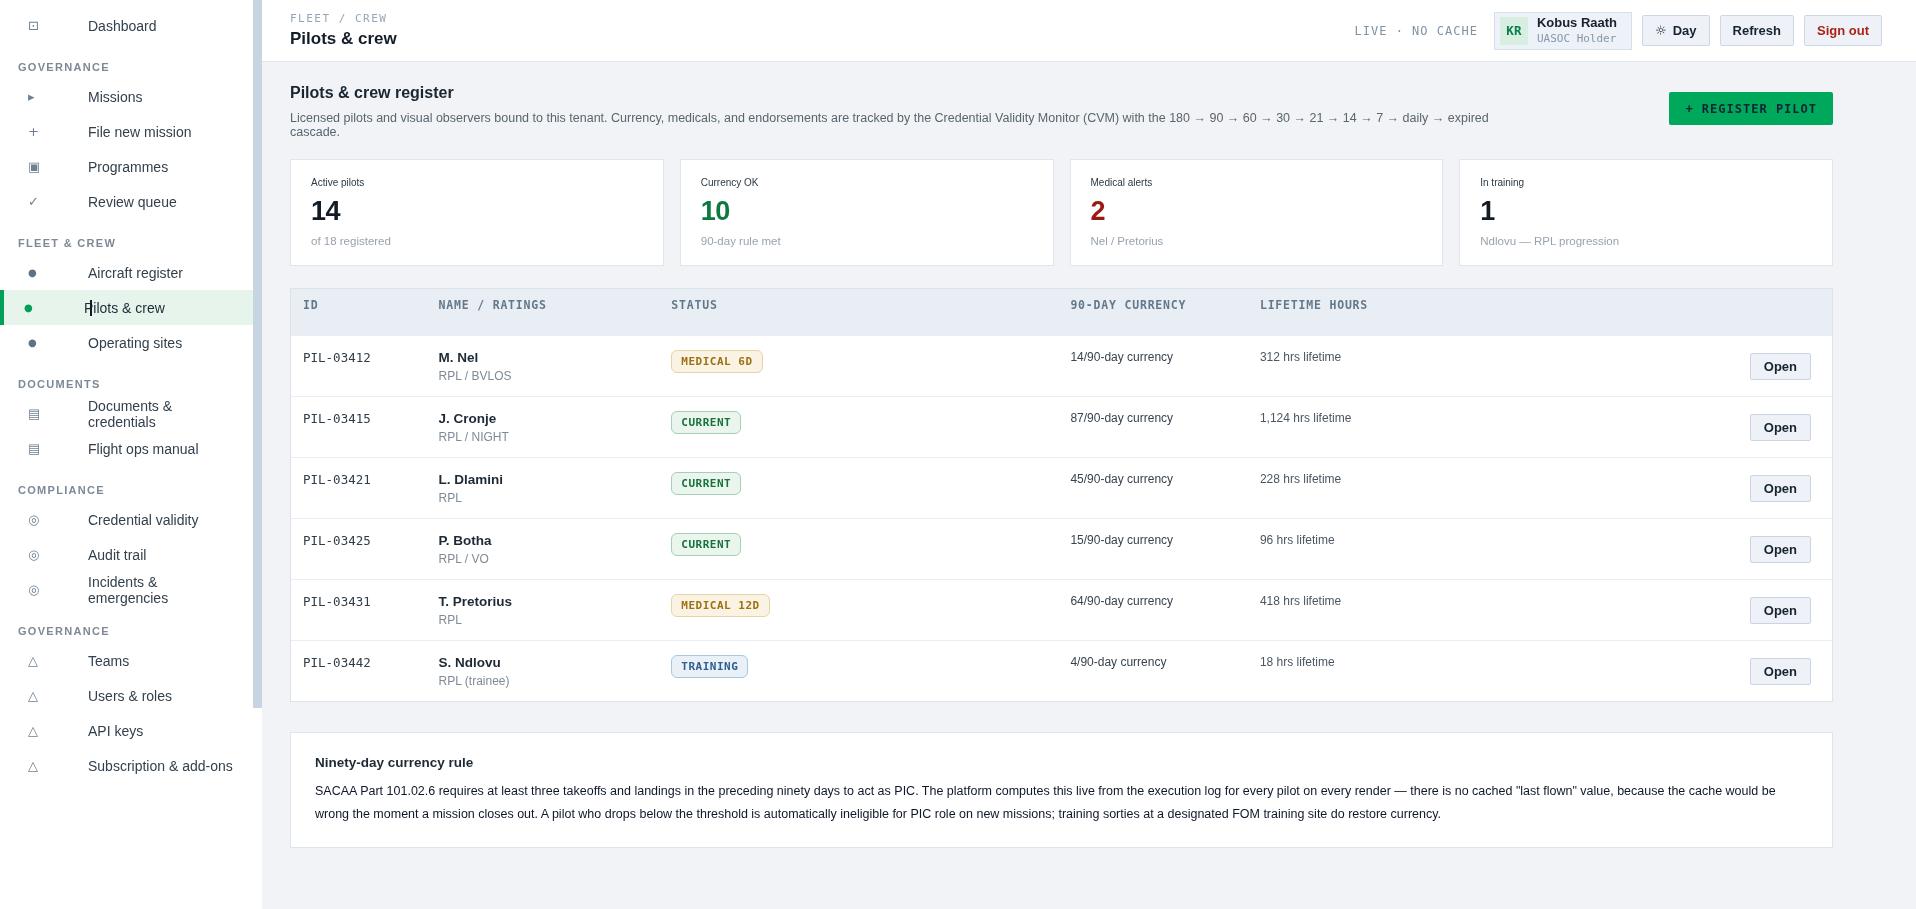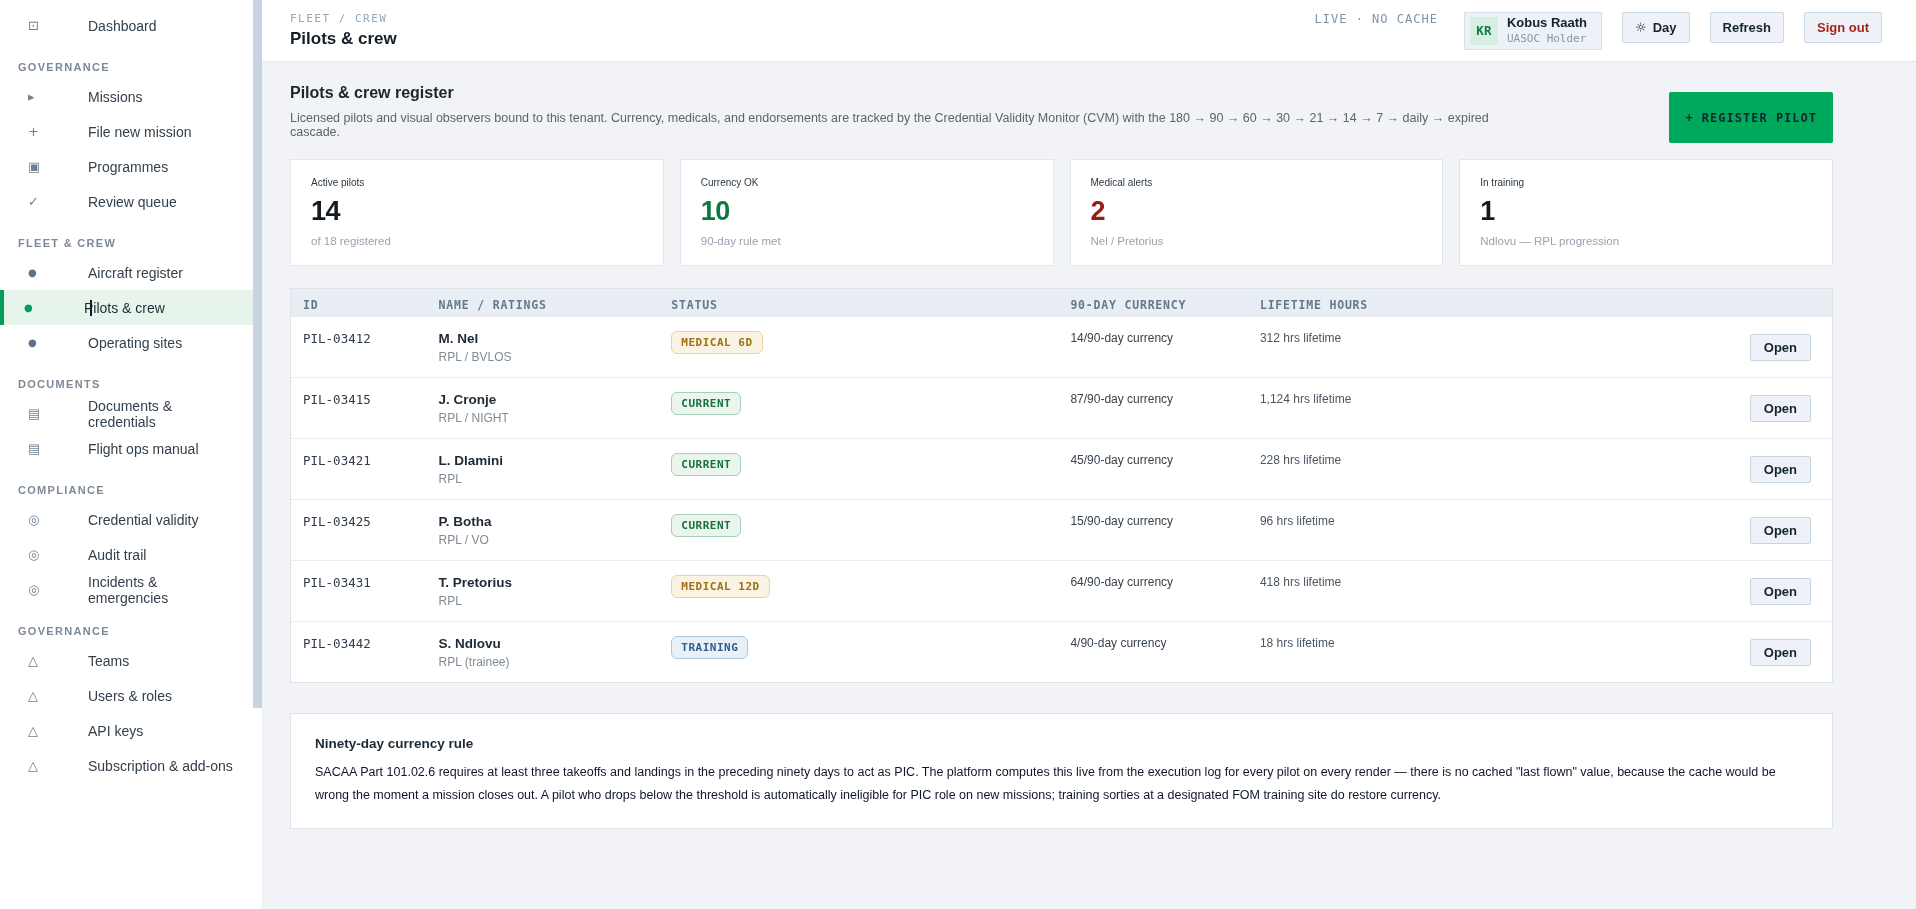--- a/index.html
+++ b/index.html
@@ -26,46 +26,46 @@
   .text-caret { position: absolute; left: 86px; top: 10px; width: 1.5px; height: 16px; background: #141d26; }
 
   
   .side-scrollbar { position: absolute; left: 253px; top: 0; width: 9px; height: 909px; background: #ffffff; }
   .side-scrollbar .thumb { width: 9px; height: 708px; background: #c7d4e2; }
 
   
   .topbar { position: absolute; left: 262px; top: 0; width: 1654px; height: 62px; background: #ffffff; border-bottom: 1px solid #e4e9ee; display: flex; align-items: center; justify-content: space-between; padding: 0 34px 0 28px; }
   .tb-breadcrumb { font-size: 11px; letter-spacing: 1.5px; color: #93a7ba; }
   .tb-title { font-size: 17px; font-weight: bold; color: #141e28; margin-top: 4px; }
-  .tb-right { display: flex; gap: 20px; }
+  .tb-right { display: flex; align-items: center; gap: 10px; }
   .tb-status { font-size: 12px; color: #7f93a6; letter-spacing: 1px; margin-right: 6px; }
   .user-chip { display: flex; align-items: center; gap: 9px; background: #edf2f9; border: 1px solid #d8e1eb; padding: 4px 14px 4px 5px; height: 38px; cursor: pointer; }
   .avatar { width: 28px; height: 28px; background: #d7eee1; color: #0a7c4e; font-weight: bold; font-size: 12.5px; display: flex; align-items: center; justify-content: center; }
   .user-name { font-size: 13px; font-weight: bold; color: #17222d; line-height: 14px; }
   .user-role { font-size: 11px; color: #8696a6; margin-top: 2px; }
   .tb-btn { height: 31px; padding: 0 12px; background: #eef2f8; border: 1px solid #ccd8e4; border-radius: 2px; font-family: "Liberation Sans", sans-serif; font-size: 13px; font-weight: bold; color: #16242f; cursor: pointer; display: flex; align-items: center; gap: 6px; }
   .tb-btn .sun { font-family: "DejaVu Sans", sans-serif; font-size: 13px; font-weight: normal; }
   .tb-btn.signout { color: #ab2317; }
 
   
   .main { position: absolute; left: 262px; top: 62px; width: 1654px; height: 847px; padding: 16px 83px 0 28px; }
   .page-head { position: relative; }
   .ph-title { font-size: 16px; font-weight: bold; color: #1a2530; margin-top: 6px; }
   .ph-desc { font-size: 12.5px; color: #59656f; margin-top: 9px; max-width: 1250px; }
-  .cta { position: absolute; right: 0; top: 8px; height: 51px; padding: 0 16px; background: #00a85c; border: none; border-radius: 2px; font-family: "DejaVu Sans Mono", monospace; font-size: 12px; font-weight: bold; letter-spacing: 1px; color: #112433; cursor: pointer; }
+  .cta { position: absolute; right: 0; top: 8px; height: 33px; padding: 0 16px; background: #00a85c; border: none; border-radius: 2px; font-family: "DejaVu Sans Mono", monospace; font-size: 12px; font-weight: bold; letter-spacing: 1px; color: #112433; cursor: pointer; }
 
   .cards { margin-top: 20px; display: grid; grid-template-columns: repeat(4, 1fr); gap: 16px; }
   .card { background: #ffffff; border: 1px solid #e0e6ec; height: 107px; padding: 17px 20px 0; }
   .card-label { font-size: 10px; color: #2b3945; }
   .card-value { font-size: 27px; font-weight: bold; letter-spacing: -0.5px; margin-top: 8px; }
   .card-sub { font-size: 11.5px; color: #99a3ad; margin-top: 8px; }
 
   .table-card { margin-top: 22px; background: #ffffff; border: 1px solid #dce3e9; }
   table { width: 100%; border-collapse: collapse; table-layout: fixed; }
-  thead th { background: #e8eef4; font-family: "DejaVu Sans Mono", monospace; font-size: 11.5px; font-weight: bold; letter-spacing: 0.8px; color: #64788c; text-align: left; padding: 9px 12px 4px; }
+  thead th { background: #e8eef4; font-family: "DejaVu Sans Mono", monospace; font-size: 11.5px; font-weight: bold; letter-spacing: 0.8px; color: #64788c; text-align: left; padding: 9px 12px 23px; }
   tbody td { border-top: 1px solid #e9edf1; vertical-align: top; padding: 14px 12px 13px; }
   td.c-act { vertical-align: middle; text-align: right; padding-right: 21px; }
   .cell-id { font-family: "DejaVu Sans Mono", monospace; font-size: 12.5px; color: #2f3c49; }
   .cell-name { font-size: 13.5px; font-weight: bold; color: #1d2935; }
   .cell-ratings { font-size: 12px; color: #7f8b96; margin-top: 4px; }
   .cell-text { font-size: 12px; color: #38434e; }
   .cell-life { font-size: 12px; color: #4a5662; }
   .badge { display: inline-block; font-family: "DejaVu Sans Mono", monospace; font-size: 11px; font-weight: bold; letter-spacing: 0.5px; padding: 4px 9px; border-radius: 6px; border: 1px solid transparent; }
   .badge-medical { background: #faf3e3; border-color: #e8d3a8; color: #9c7112; }
   .badge-current { background: #eaf5ee; border-color: #a5d0b5; color: #17723c; }

